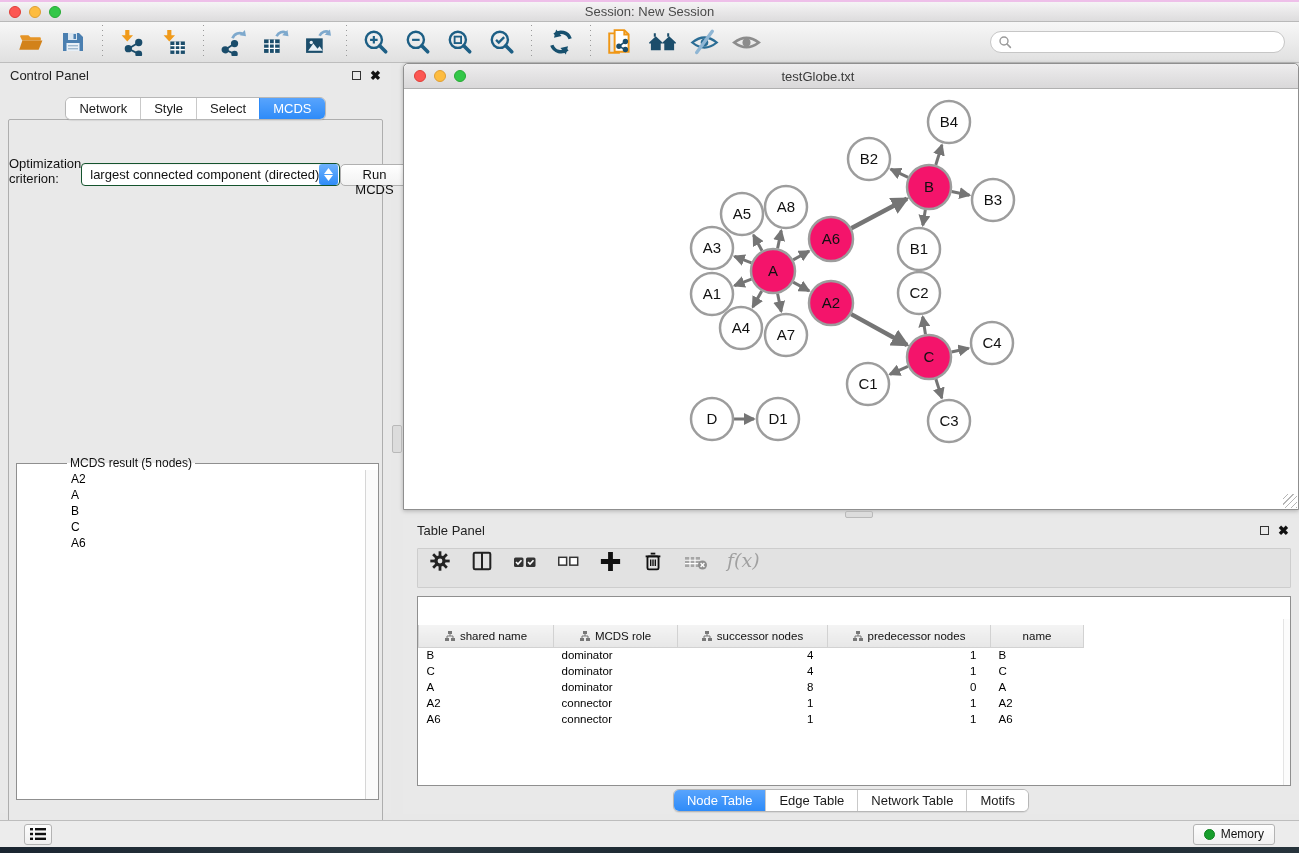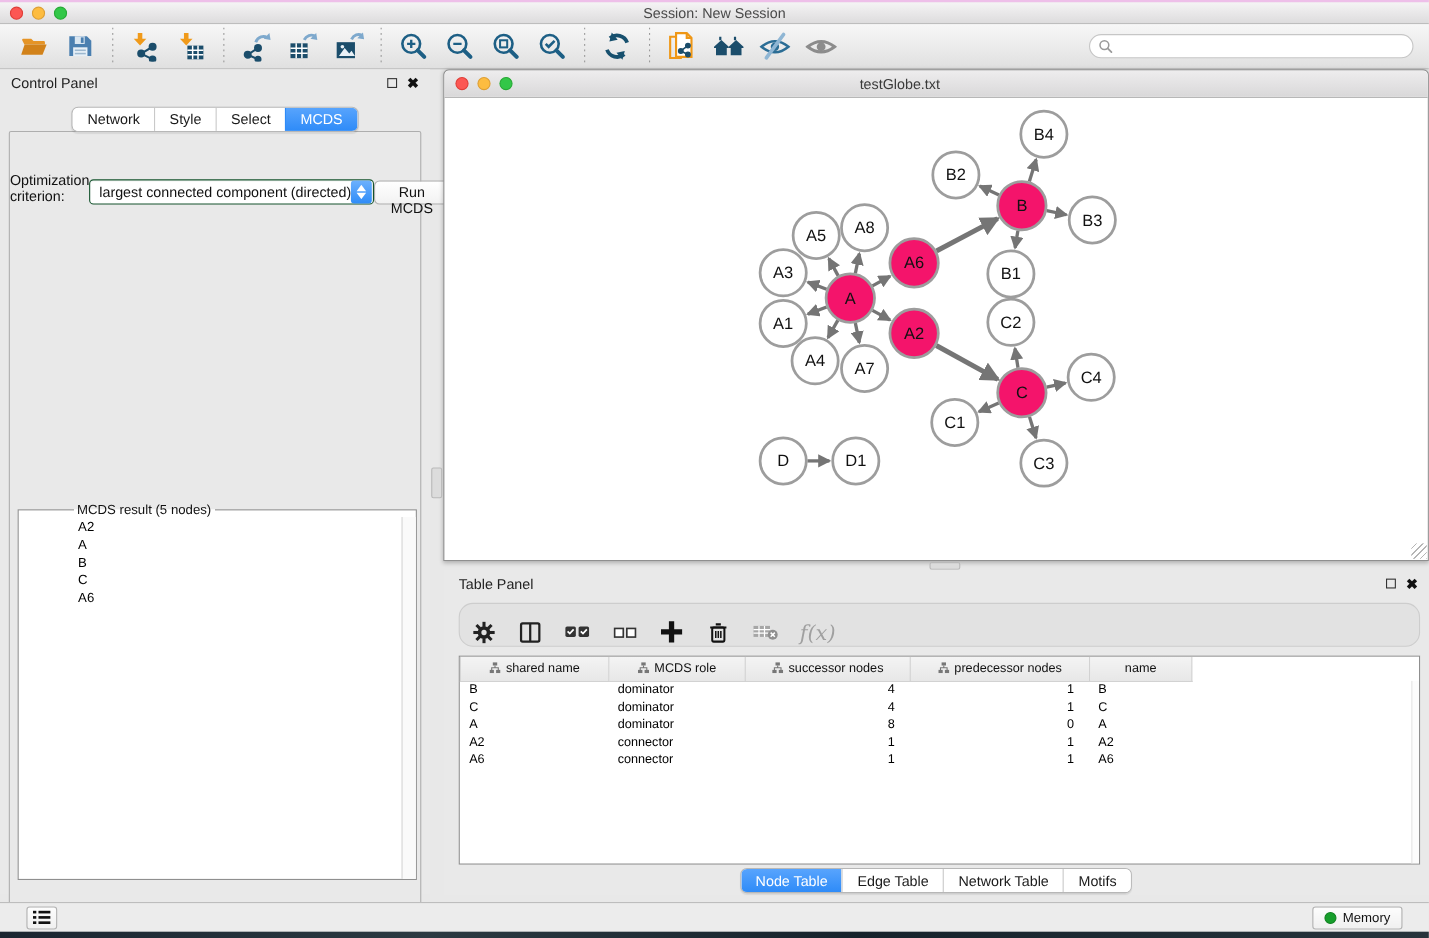--- a/index.html
+++ b/index.html
@@ -61,25 +61,25 @@
   .net-titlebar .lights { padding-left:10px; }
   .net-title { flex:1; text-align:center; font-size:13px; color:#3a3a3a; }
   .net-canvas { position:absolute; top:26px; left:1px; right:1px; bottom:0; background:#fff; overflow:hidden; }
   .net-grip { position:absolute; right:1px; bottom:1px; width:14px; height:14px;
     background:repeating-linear-gradient(135deg, transparent 0 3px, #b5b5b5 3px 4px); }
   .split-handle-v { position:absolute; left:392px; top:425px; width:10px; height:28px; background:#dcdcdc; border:1px solid #b9b9b9; border-radius:2px; }
   .split-handle-h { position:absolute; left:845px; top:511px; width:28px; height:7px; background:#dcdcdc; border:1px solid #b9b9b9; border-radius:2px; }
 
   
   .table-panel { position:absolute; left:403px; top:518px; width:896px; height:296px; background:#e9e9e9; }
-  .tp-toolbar { position:absolute; top:30px; left:14px; right:8px; height:40px; background:#e2e2e2; border:1px solid #cdcdcd; border-radius:13px; display:flex; align-items:flex-end; padding:0 10px; gap:18px; }
+  .tp-toolbar { position:absolute; top:30px; left:14px; right:8px; height:40px; background:#e2e2e2; border:1px solid #cdcdcd; border-radius:1px; display:flex; align-items:flex-start; padding:0 10px; gap:18px; }
   .tp-btn { display:flex; align-items:center; justify-content:center; }
   .fx-label { font-family:"DejaVu Serif", serif; font-style:italic; font-size:19px; color:#a0a0a0; }
   .tbl-wrap { position:absolute; top:78px; left:14px; right:8px; height:190px; background:#fff; border:1px solid #8f8f8f; overflow:hidden; }
-  table.nodetable { border-collapse:collapse; width:100%; table-layout:fixed; }
+  table.nodetable { border-collapse:collapse; width:100%; table-layout:fixed;margin-top:28px; }
   .nodetable th { height:22px; background:linear-gradient(#f4f4f4,#e7e7e7); border:1px solid #d2d2d2; border-top:none; font-size:11.5px; font-weight:normal; color:#111; text-align:center; }
   .nodetable th .hic { vertical-align:-1px; margin-right:5px; }
   .nodetable th.filler { background:#fff; border:none; border-left:1px solid #d2d2d2; }
   .nodetable td { height:16px; font-size:11.5px; color:#000; padding:0 8px; white-space:nowrap; overflow:hidden; }
   .nodetable td.num { text-align:right; padding-right:14px; }
   .tbl-scroll { position:absolute; top:22px; right:0; bottom:0; width:7px; background:#fcfcfc; border-left:1px solid #e4e4e4; }
   .tp-tabs { position:absolute; bottom:2px; left:0; right:0; display:flex; justify-content:center; }
 
   
   .statusbar { position:absolute; left:0; top:820px; width:1299px; height:27px; background:#ececec; border-top:1px solid #bdbdbd; display:flex; align-items:center; padding:0 24px; }

